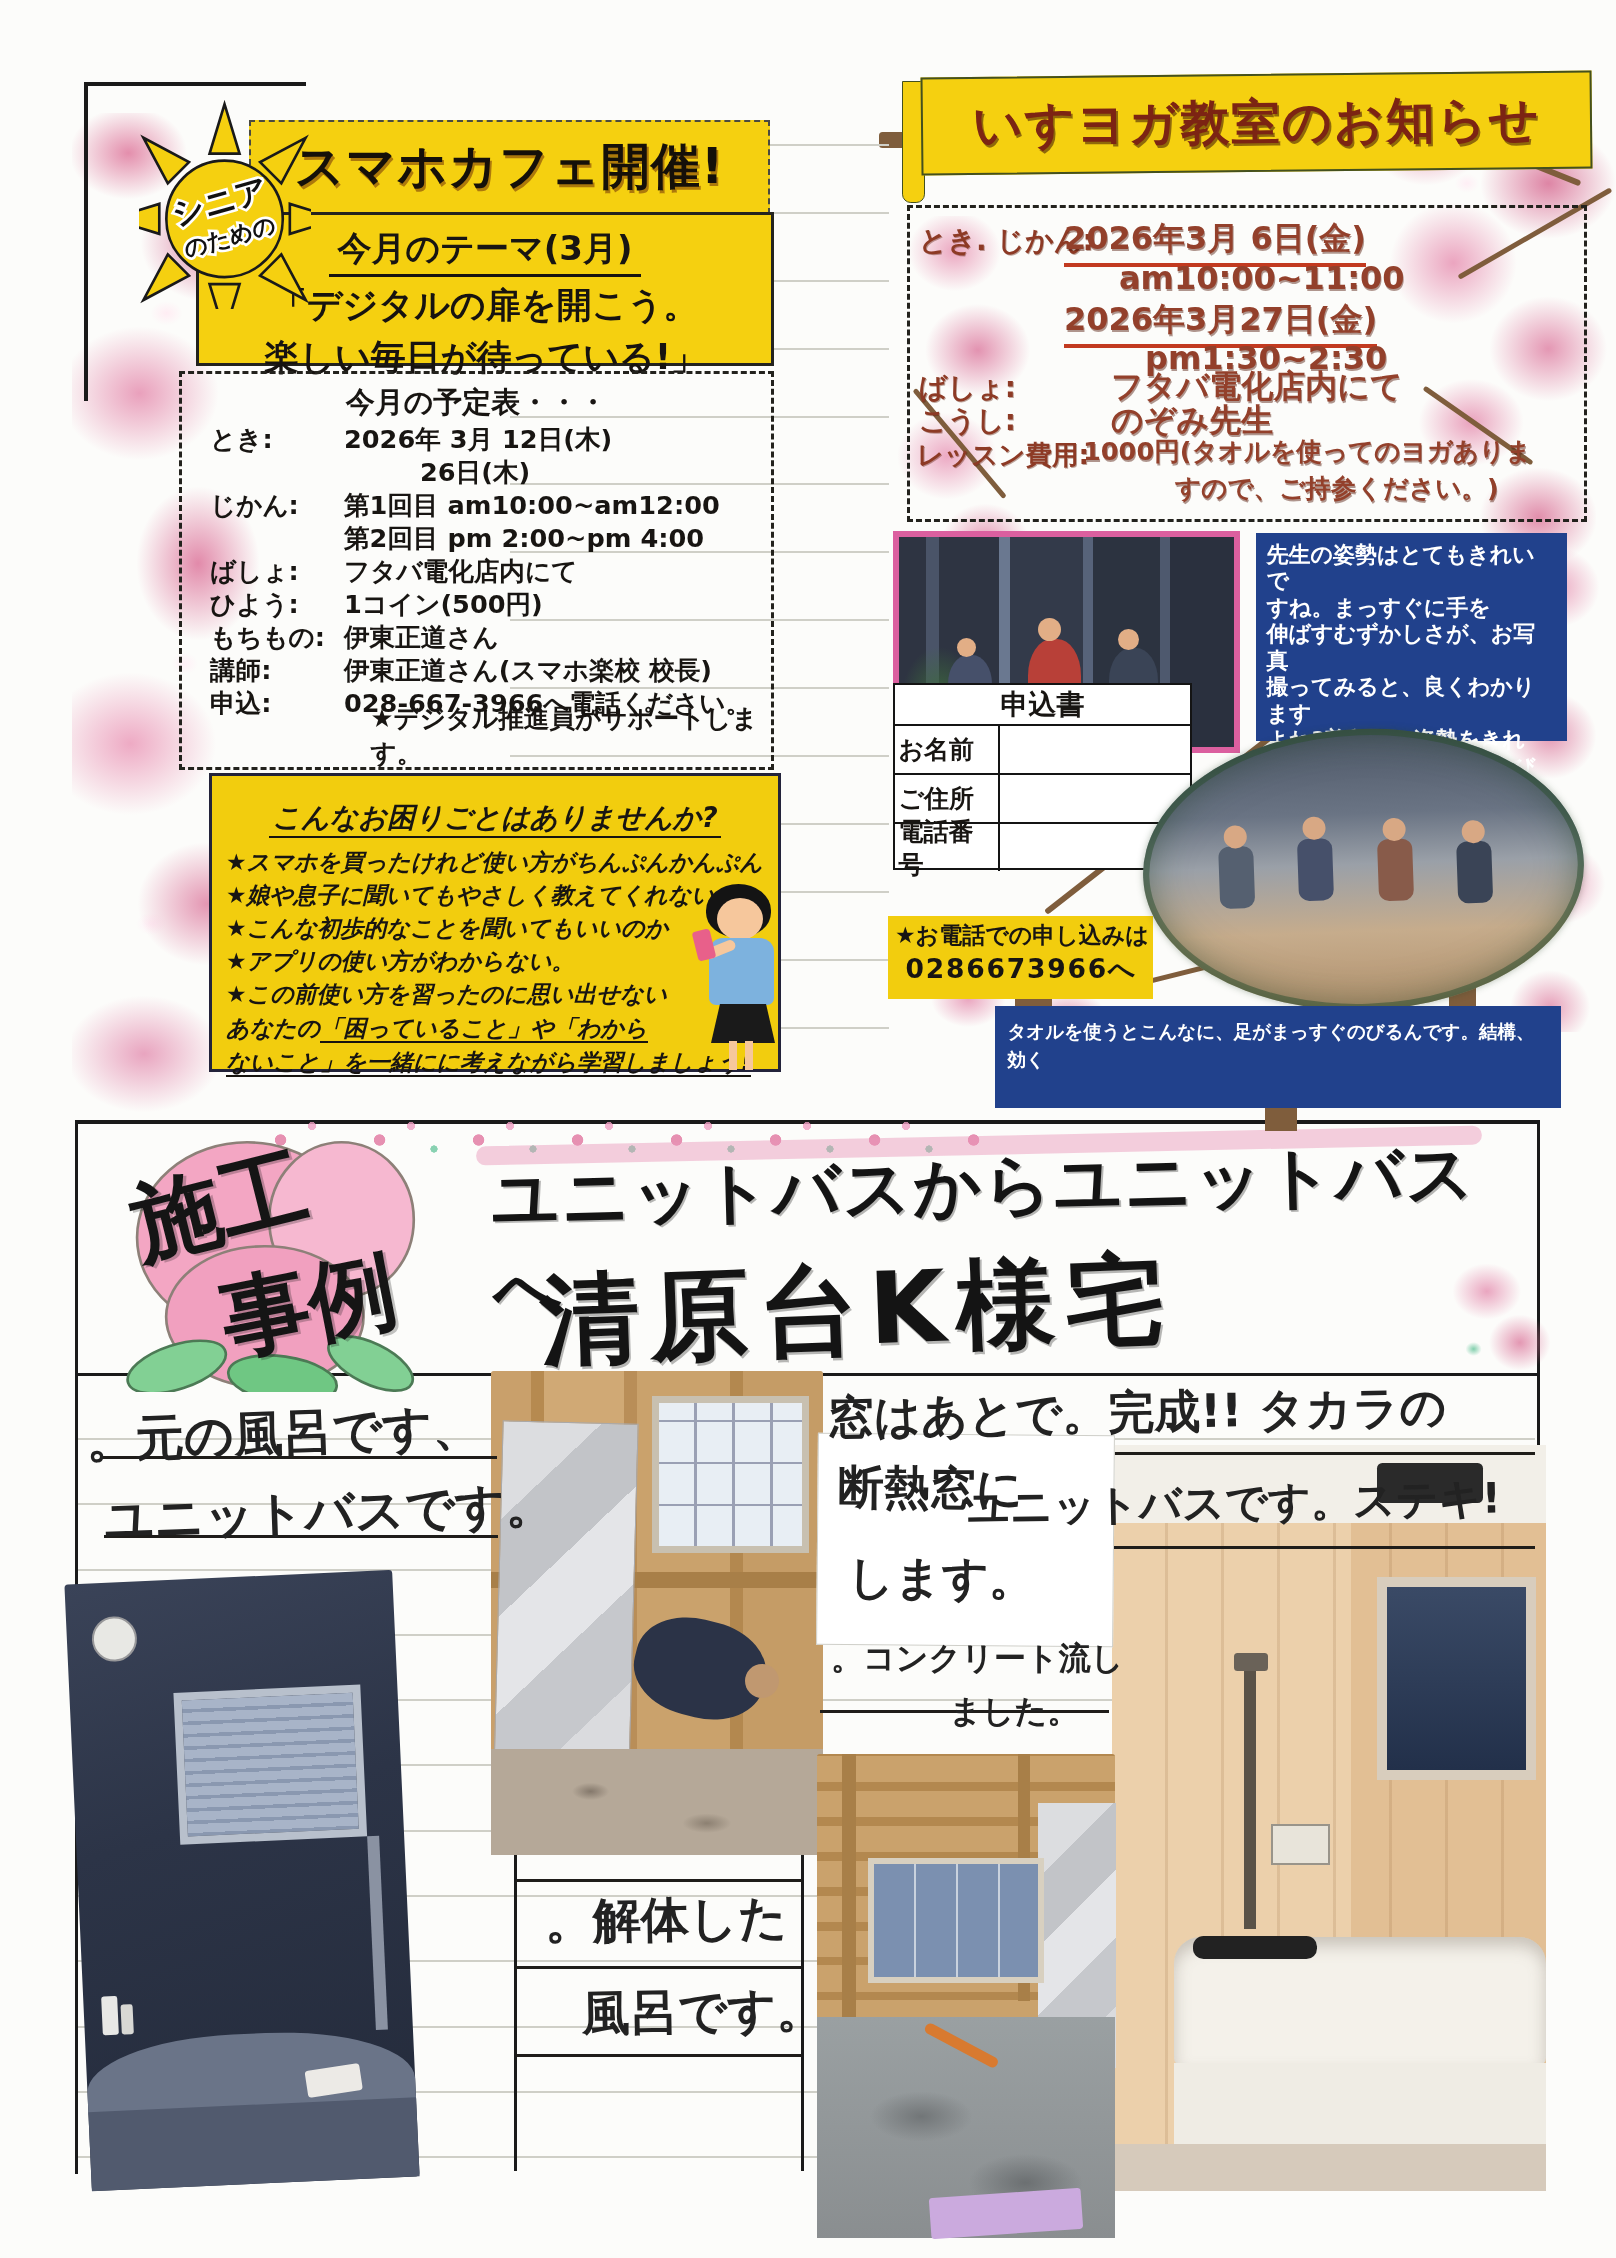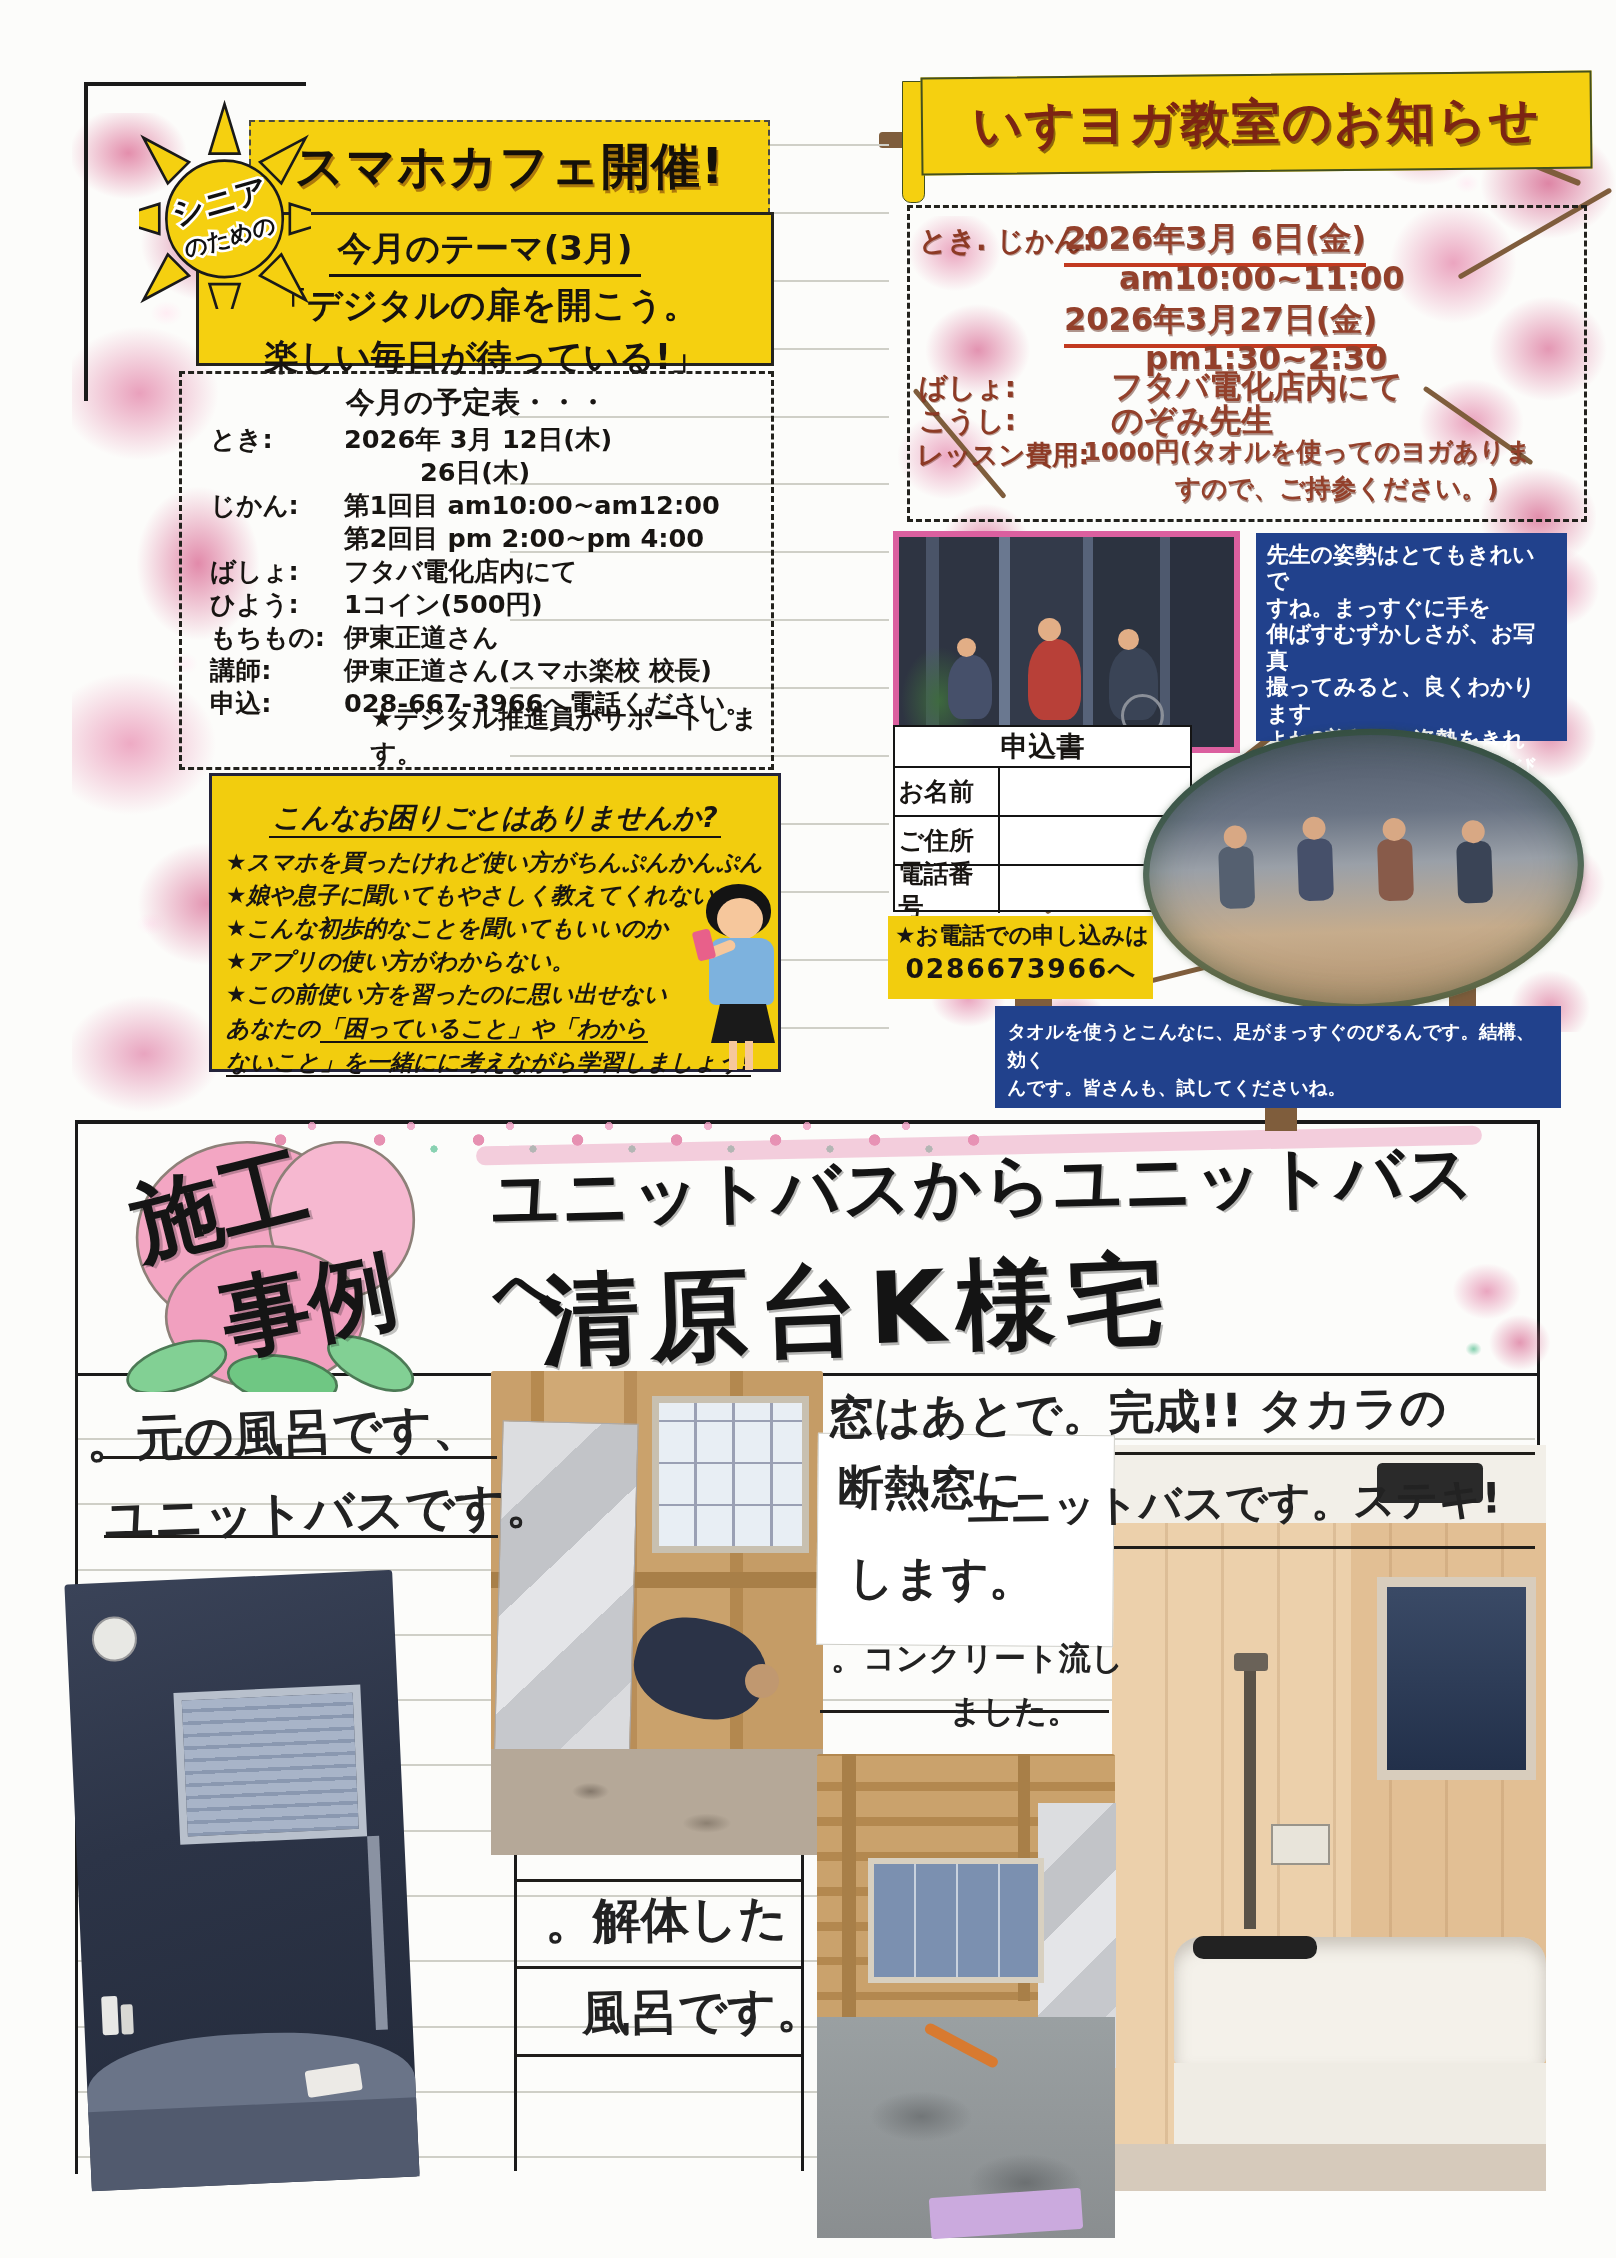--- a/index.html
+++ b/index.html
@@ -123,21 +123,21 @@
   .ps-h1{left:139px;top:81px;width:23px;height:23px;}
   .ps-h2{left:219px;top:92px;width:21px;height:21px;}
   .ps-h3{left:58px;top:101px;width:19.4px;height:19.4px;}
   .ps-b1{left:129px;top:102px;width:53px;height:81px;background:#b84038;border-radius:45% 45% 30% 30%;}
   .ps-b2{left:210px;top:111px;width:49px;height:72px;background:#3a4456;border-radius:45% 45% 30% 30%;}
   .ps-b3{left:49px;top:118px;width:44px;height:64px;background:#46506a;border-radius:45% 45% 30% 30%;}
   .ps-wheel{left:222px;top:157px;width:37px;height:37px;border:3.5px solid #8a8f98;border-radius:50%;}
   #comment-posture{left:1256px;top:533px;width:311px;height:208px;background:#21418c;z-index:5;
     color:#fff;padding:8.8px 10.6px;box-sizing:border-box;font-size:22px;font-weight:600;line-height:26.5px;}
   #comment-posture span{display:block;}
-  #yoga-form{left:893px;top:725px;width:299px;height:187px;background:#fff;z-index:5;
+  #yoga-form{left:893px;top:683px;width:299px;height:187px;background:#fff;z-index:5;
     border:2.6px solid #141414;box-sizing:border-box;}
   .form-title{height:39px;display:flex;align-items:center;justify-content:center;
     font-size:28px;font-weight:800;}
   .form-row{display:flex;height:47px;border-top:2.6px solid #141414;}
   .form-label{width:99px;flex:none;display:flex;align-items:center;padding-left:3.5px;
     font-size:25px;font-weight:800;border-right:2.6px solid #141414;}
   .form-cell{flex:1;}
   #phone-note{left:888px;top:916px;width:265px;height:83px;background:#f2cd0e;z-index:5;
     padding:3.5px 0 0 7px;box-sizing:border-box;}
   #phone-note .pn1{font-size:23px;font-weight:800;display:block;}
@@ -416,21 +416,20 @@
     <div class="ov-body" style="left:314px;top:116px;background:#3a4456;"></div>
     <div class="ov-head" style="left:320px;top:95px;"></div>
   </div>
 
   <div class="tab-brown" style="left:1015px;top:986px;width:37px;height:32px;"></div>
   <div class="tab-brown" style="left:1449px;top:985px;width:26.5px;height:26.5px;"></div>
   <div class="tab-brown" style="left:1265px;top:1101px;width:32px;height:30px;"></div>
 
   <div class="abs" id="comment-towel">
     <span>タオルを使うとこんなに、足がまっすぐのびるんです。結構、効く</span>
-    <span>んです。皆さんも、試してくださいね。</span>
   </div>
 
   <div class="abs blk" style="left:75px;top:1120px;width:1464px;height:3.5px;"></div>
   <div class="abs blk" style="left:75px;top:1373px;width:1464px;height:2.6px;"></div>
   <div class="abs blk" style="left:75px;top:1120px;width:2.6px;height:1054px;"></div>
   <div class="abs blk" style="left:1537px;top:1120px;width:2.6px;height:1054px;"></div>
   <div class="abs blk" style="left:514px;top:1816px;width:2.6px;height:355px;"></div>
   <div class="abs blk" style="left:801px;top:1816px;width:2.6px;height:355px;"></div>
 
   <div class="wc" id="garland"></div>

